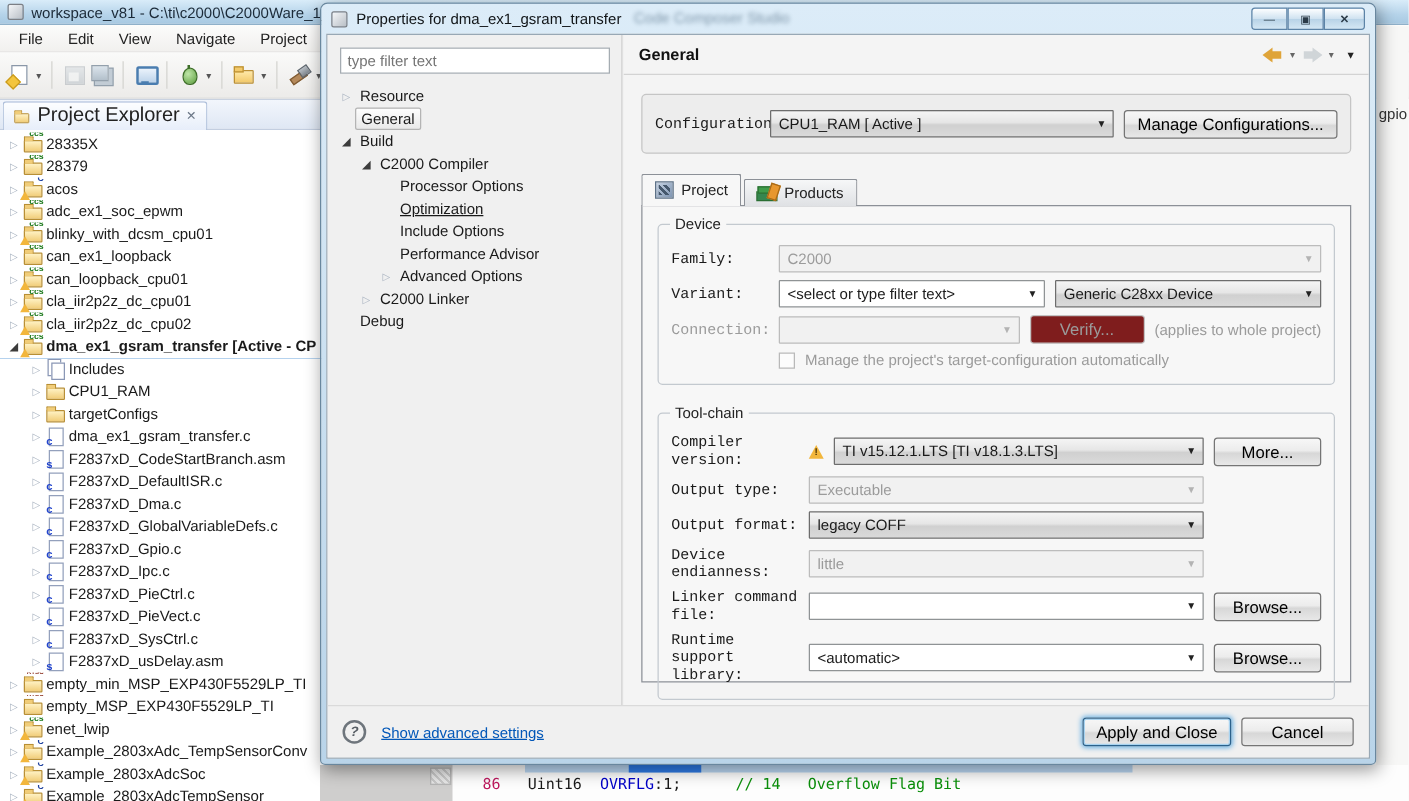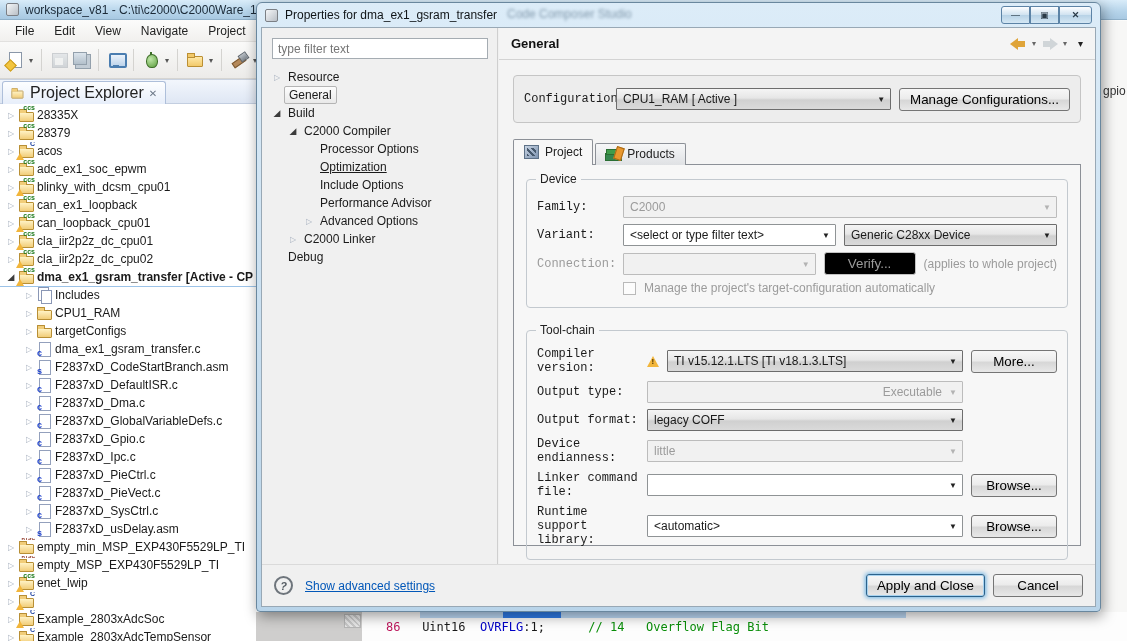--- a/index.html
+++ b/index.html
@@ -139,21 +139,21 @@
   .flabel.dim { color:#9b9b9b; }
   .combo { height:22px; border:1px solid #8f9395; background:#fff; display:flex; align-items:center; position:relative;
     padding:0 20px 0 6px; border-radius:1px; white-space:nowrap; overflow:hidden; }
   .combo .arr { position:absolute; right:5px; top:50%; transform:translateY(-50%); font-size:8px; color:#222; }
   .combo.gray { background:linear-gradient(#f5f5f5,#e6e6e6 45%,#d0d0d0 55%,#dadada); border-color:#6d6d6d; }
   .combo.disabled { background:#f1f1f1; border-color:#bcbcbc; color:#9b9b9b; }
   .combo.disabled .arr { color:#b3b3b3; }
   .btn { height:23px; display:inline-flex; align-items:center; justify-content:center; padding:0 10px;
     border:1px solid #757575; border-radius:3px; color:#000;
     background:linear-gradient(#f7f7f7,#ececec 45%,#d7d7d7 55%,#e8e8e8); }
-  .btn.disabled { color:#9b9b9b; border-color:#c2c2c2; background:#000000; }
+  .btn.disabled { color:#9b9b9b; border-color:#c2c2c2; background:#7f1d1d; }
   .btn.default { border-color:#2c628b; box-shadow:0 0 0 1px #a8d3f0 inset, 0 0 4px 1px #6fb4e4; }
   .note { color:#9b9b9b; white-space:nowrap; }
   .checkbox { width:13px; height:13px; border:1px solid #b9b9b9; background:#fcfcfc; flex:none; }
   .cb-label { color:#9b9b9b; }
   .warn-tri { position:relative; width:12px; height:11px; flex:none; }
   .warn-tri::before { content:""; position:absolute; left:0; top:0; width:0; height:0;
     border-left:6px solid transparent; border-right:6px solid transparent; border-bottom:11px solid #f2b63c; }
   .warn-tri::after { content:"!"; position:absolute; left:4.5px; top:2px; font:bold 8px/1 "Liberation Sans",sans-serif; color:#4a3203; }
   .spacer { flex:none; }
 
@@ -401,20 +401,21 @@
           <span class="warnmark"></span>
         </span>
         <span class="lab">enet_lwip</span>
       </div>
       <div class="trow" style="padding-left: 4px;">
         <span class="exp">▷</span>
         <span class="ic fold">
           <span class="badge c">C</span>
           <span class="warnmark"></span>
         </span>
+        <span class="lab">Example_2803xAdc_TempSensorConv</span>
       </div>
       <div class="trow" style="padding-left: 4px;">
         <span class="exp">▷</span>
         <span class="ic fold">
           <span class="badge c">C</span>
           <span class="warnmark"></span>
         </span>
         <span class="lab">Example_2803xAdcSoc</span>
       </div>
       <div class="trow" style="padding-left: 4px;">
@@ -577,21 +578,21 @@
                 <span class="flabel" style="width: 102px;">Compiler version:</span>
                 <span class="warn-tri"></span>
                 <div class="combo gray" style="flex: 1 1 0%;">
                   <span>TI v15.12.1.LTS  [TI v18.1.3.LTS]</span>
                   <span class="arr">▼</span>
                 </div>
                 <button class="btn" style="min-width: 86px;">More...</button>
               </div>
               <div class="frow">
                 <span class="flabel" style="width: 102px;">Output type:</span>
-                <div class="combo disabled" style="flex: 1 1 0%; justify-content: flex-end;">
+                <div class="combo disabled" style="flex: 1 1 0%;">
                   <span>Executable</span>
                   <span class="arr">▼</span>
                 </div>
                 <span class="spacer" style="width: 86px;"></span>
               </div>
               <div class="frow">
                 <span class="flabel" style="width: 102px;">Output format:</span>
                 <div class="combo gray" style="flex: 1 1 0%;">
                   <span>legacy COFF</span>
                   <span class="arr">▼</span>

